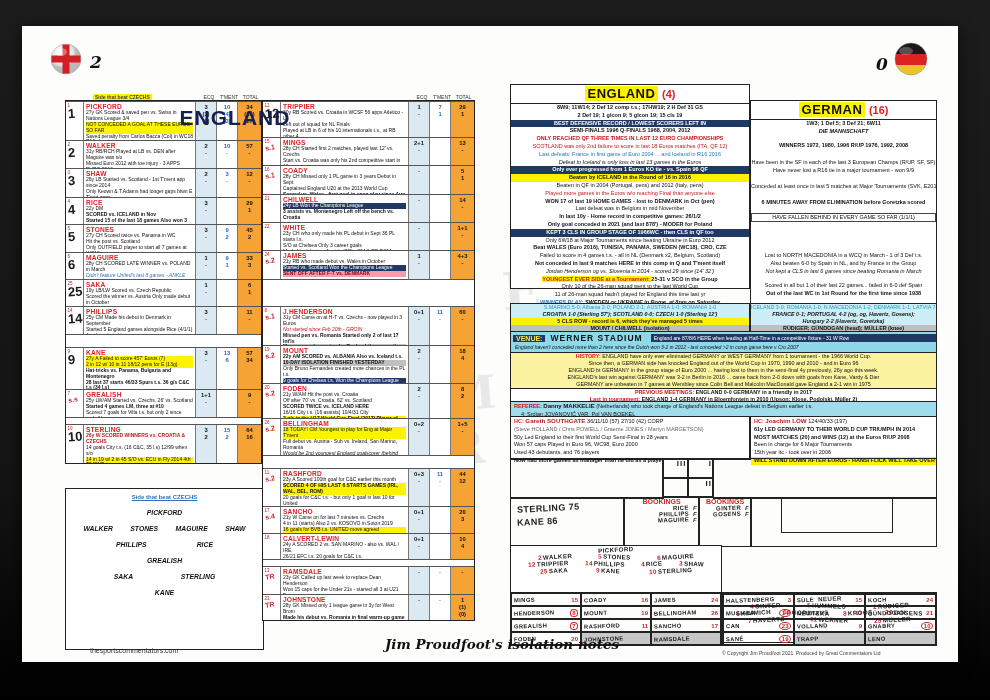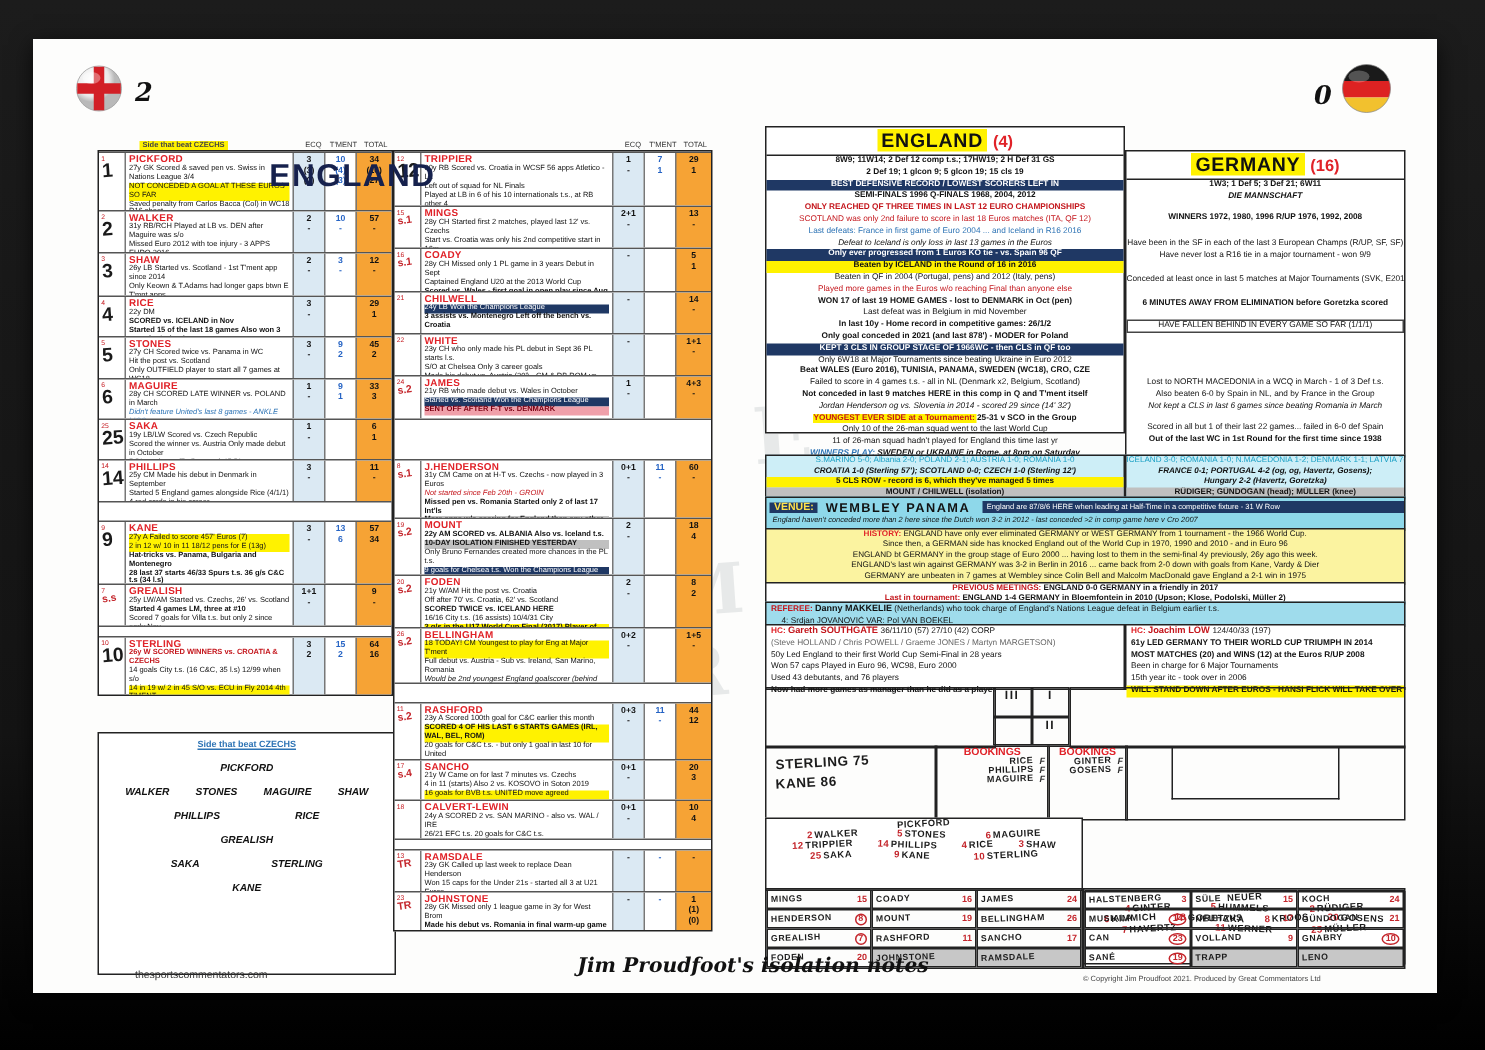--- a/index.html
+++ b/index.html
@@ -52,21 +52,21 @@
   .histlbl{color:#e02228;font-weight:bold;}
   .refblk{border:1.5px solid #222;background:#9fdcec;}
   .coach{border:1.5px solid #222;background:#fff;}
   .coach .pl{text-align:left;padding-left:3px;}
   .hc{color:#e02228;font-weight:bold;}
   .cname{font-weight:bold;font-size:6.2px;}
   
   .hw{font-weight:bold;color:#1c1c1c;letter-spacing:.4px;}
   .hwr{color:#c4262c;font-weight:bold;}
   .sketch{border:1.5px solid #222;}
-  .tallycell{border:1px solid #222;font-size:8px;font-weight:bold;text-align:center;letter-spacing:1px;}
+  .tallycell{border:1px solid #222;font-size:8px;font-weight:bold;text-align:right;letter-spacing:1px;}
   .bkhdr{color:#e02228;font-weight:bold;font-size:7px;text-align:center;}
   .bkrow{display:flex;justify-content:flex-end;font-size:6px;padding-right:2px;}
   .bkrow .nm{transform:rotate(-2deg);}
   .bkrow .f{margin-left:4px;color:#333;font-style:italic;}
   .pitch{border:1.5px solid #222;position:relative;background:#fff;}
   .pitch .frow{display:flex;justify-content:space-evenly;}
   .pitch .pi{font-size:6.2px;white-space:nowrap;}
   .pitch .pi:nth-child(odd){transform:rotate(-3deg)}
   .pitch .pi:nth-child(even){transform:rotate(2deg)}
   .pitch .pi .n{color:#c4262c;font-size:6.4px;margin-right:1px;}
@@ -815,21 +815,21 @@
           <div class="pl">Failed to score in 4 games t.s. - all in NL (Denmark x2, Belgium, Scotland)</div>
           <div class="pl b">Not conceded in last 9 matches HERE in this comp in Q and T'ment itself</div>
           <div class="pl i">Jordan Henderson og vs. Slovenia in 2014 - scored 29 since (14' 32')</div>
           <div class="pl b"><span class="lbl hl-y t-red b">YOUNGEST EVER SIDE at a Tournament: </span>25-31 v SCO in the Group</div>
           <div class="pl">Only 10 of the 26-man squad went to the last World Cup</div>
           <div class="pl">11 of 26-man squad hadn't played for England this time last yr</div>
           <div class="pl b i"><span class="lbl t-blue b">WINNERS PLAY: </span>SWEDEN or UKRAINE in Rome, at 8pm on Saturday</div>
         </div>
   </div>
   <div class="abs panel" style="left:728px;top:74px;width:185px;height:203px;">
-    <div class="pt"><span class="nm">GERMANY</span> <span class="rk">(16)</span></div>
+    <div class="pt"><span class="nm">GERMAN</span> <span class="rk">(16)</span></div>
     <div id="ger-lines">
           <div class="pl b">1W3; 1 Def 5; 3 Def 21; 6W11</div>
           <div class="pl b i">DIE MANNSCHAFT</div>
           <div style="height: 6px;"></div>
           <div class="pl b">WINNERS 1972, 1980, 1996      R/UP 1976, 1992, 2008</div>
           <div style="height: 10px;"></div>
           <div class="pl">Have been in the SF in each of the last 3 European Champs (R/UP, SF, SF)</div>
           <div class="pl">Have never lost a R16 tie in a major tournament - won 9/9</div>
           <div style="height: 8px;"></div>
           <div class="pl">Conceded at least once in last 5 matches at Major Tournaments (SVK, E2010)</div>
@@ -856,21 +856,21 @@
   <div id="ger-results" class="abs band2" style="left:728px;top:277px;width:185px;height:28px;">
         <div class="pl t-cyan sm">ICELAND 3-0;  ROMANIA 1-0;  N.MACEDONIA 1-2;  DENMARK 1-1;  LATVIA 7-1</div>
         <div class="pl b i sm">FRANCE 0-1;  PORTUGAL 4-2 (og, og, Havertz, Gosens);</div>
         <div class="pl b i sm">Hungary 2-2 (Havertz, Goretzka)</div>
         <div class="pl hl-g b sm">RÜDIGER;  GÜNDOGAN (head);  MÜLLER (knee)</div>
       </div>
 
   <div class="abs band2" style="left:488px;top:305px;width:425px;height:21px;background:#8ed8ea;">
     <div style="display:flex;align-items:center;height:12px;">
       <span style="background:#1f3864;color:#ffe24a;font-weight:bold;font-size:7px;padding:0 3px;margin-left:2px;">VENUE:</span>
-      <span style="font-weight:bold;font-size:8.5px;margin-left:5px;letter-spacing:1px;">WEMBLEY PANAMA</span>
+      <span style="font-weight:bold;font-size:8.5px;margin-left:5px;letter-spacing:1px;">WERNER STADIUM</span>
       <span class="navybox" style="font-size:5px;margin-left:8px;padding:1px 3px;flex:1;">England are 87/8/6 HERE when leading at Half-Time in a competitive fixture - 31 W Row</span>
     </div>
     <div style="font-size:5px;padding-left:4px;font-style:italic;">England haven't conceded more than 2 here since the Dutch won 3-2 in 2012 - last conceded &gt;2 in comp game here v Cro 2007</div>
   </div>
 
   <div id="history" class="abs historyblk" style="left:488px;top:326px;width:425px;height:36px;">
         <div class="pl sm"><span class="lbl histlbl">HISTORY: </span>ENGLAND have only ever eliminated GERMANY or WEST GERMANY from 1 tournament - the 1966 World Cup.</div>
         <div class="pl sm">Since then, a GERMAN side has knocked England out of the World Cup in 1970, 1990 and 2010 - and in Euro 96</div>
         <div class="pl sm">ENGLAND bt GERMANY in the group stage of Euro 2000 ... having lost to them in the semi-final 4y previously, 26y ago this week.</div>
         <div class="pl sm">ENGLAND's last win against GERMANY was 3-2 in Berlin in 2016 ... came back from 2-0 down with goals from Kane, Vardy &amp; Dier</div>

